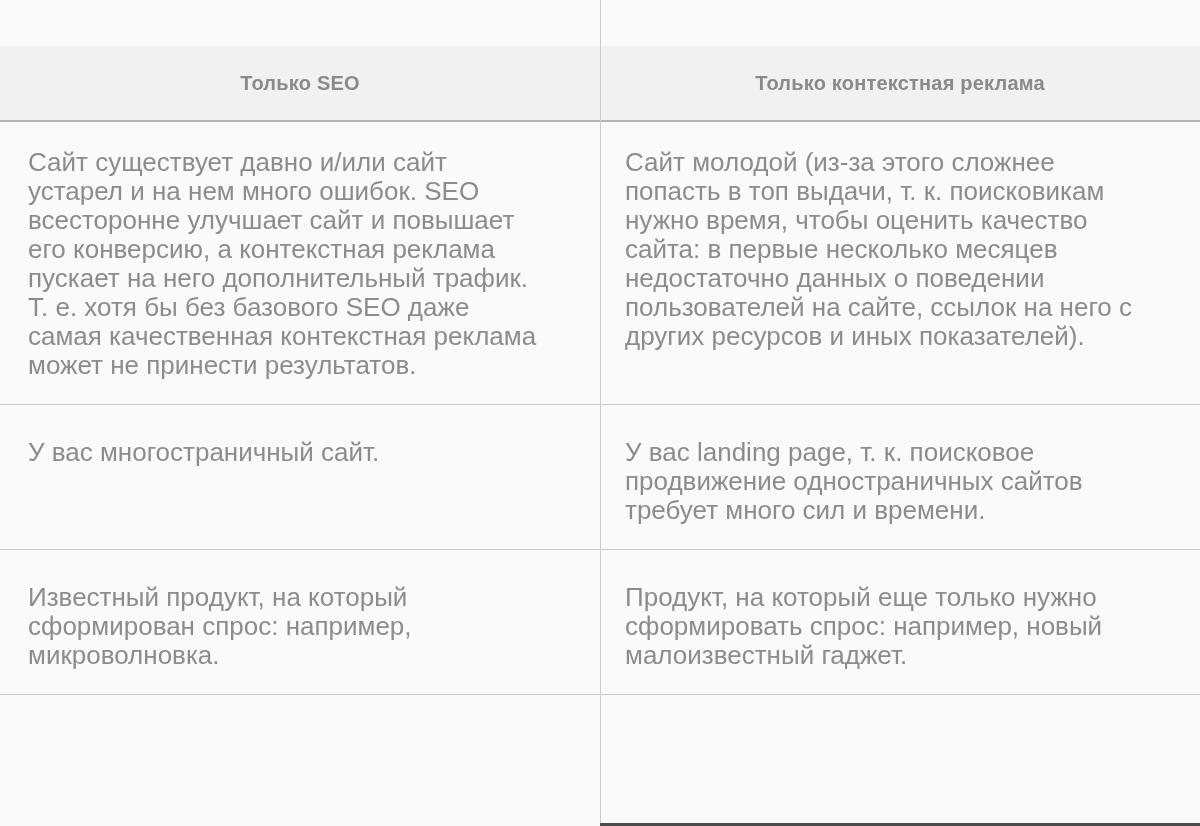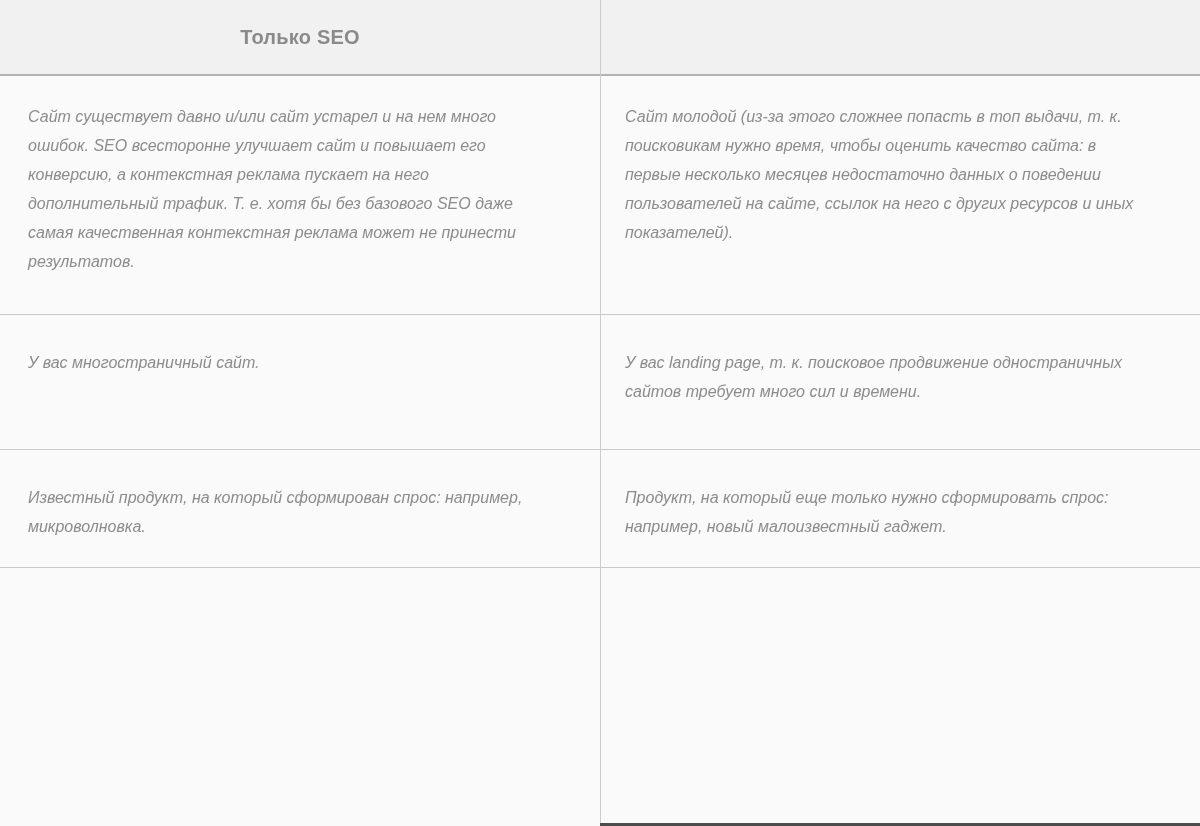--- a/index.html
+++ b/index.html
@@ -23,42 +23,42 @@
     width: 1200px;
     height: 826px;
     background: var(--page-bg);
     overflow: hidden;
   }
   .header-row {
     display: flex;
     height: 76px;
     background: var(--header-bg);
     border-bottom: 2px solid var(--header-border);
+    margin-top: 46px;
   }
   .header-cell {
     width: 600px;
     display: flex;
     align-items: center;
     justify-content: center;
     color: var(--header-text);
     font-size: 20px;
     font-weight: 600;
     letter-spacing: 0.2px;
   }
   .row {
     display: flex;
     border-bottom: 1px solid var(--row-border);
   }
   .row:last-child { border-bottom: none; }
   .cell {
     width: 600px;
     color: var(--body-text);
-    font-size: 16px;
+    font-size: 26px;
     line-height: 29px;
-    font-style: italic;
   }
   .cell.seo {
     padding: 26px 55px 24px 28px;
   }
   .cell.context {
     padding: 26px 60px 24px 25px;
   }
   .row-1 { min-height: 239px; }
   .row-2 { min-height: 135px; justify-content: center; }
   .row-3 { min-height: 131px; }
@@ -84,20 +84,21 @@
     background: var(--bottom-bar);
   }
 </style>
 </head>
 <body>
 
 <div class="comparison-table">
 
   <div class="header-row">
     <div class="header-cell">Только SEO</div>
+    <div class="header-cell">Только контекстная реклама</div>
   </div>
 
   <div class="row row-1">
     <div class="cell seo">Сайт существует давно и/или сайт устарел и на нем много ошибок. SEO всесторонне улучшает сайт и повышает его конверсию, а контекстная реклама пускает на него дополнительный трафик. Т. е. хотя бы без базового SEO даже самая качественная контекстная реклама может не принести результатов.</div>
     <div class="cell context">Сайт молодой (из-за этого сложнее попасть в топ выдачи, т. к. поисковикам нужно время, чтобы оценить качество сайта: в первые несколько месяцев недостаточно данных о поведении пользователей на сайте, ссылок на него с других ресурсов и иных показателей).</div>
   </div>
 
   <div class="row row-2">
     <div class="cell seo">У вас многостраничный сайт.</div>
     <div class="cell context">У вас landing page, т. к. поисковое продвижение одностраничных сайтов требует много сил и времени.</div>

